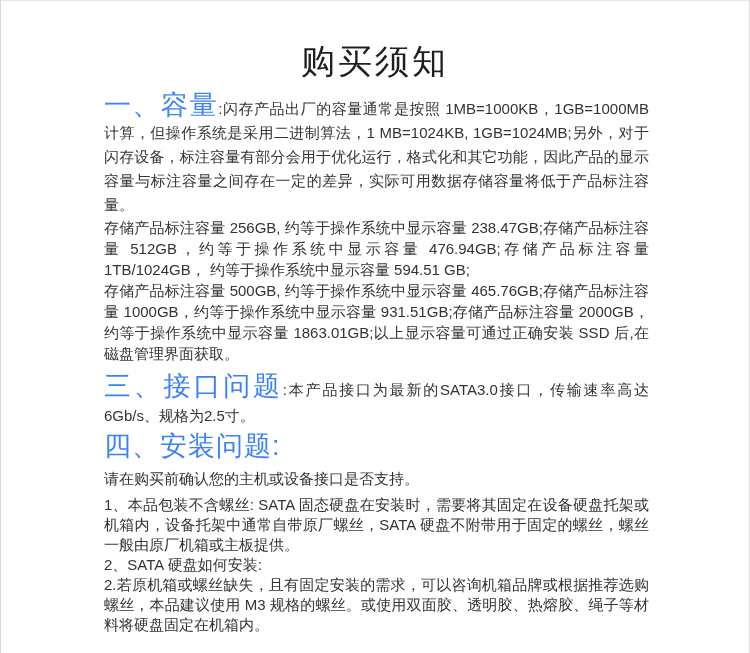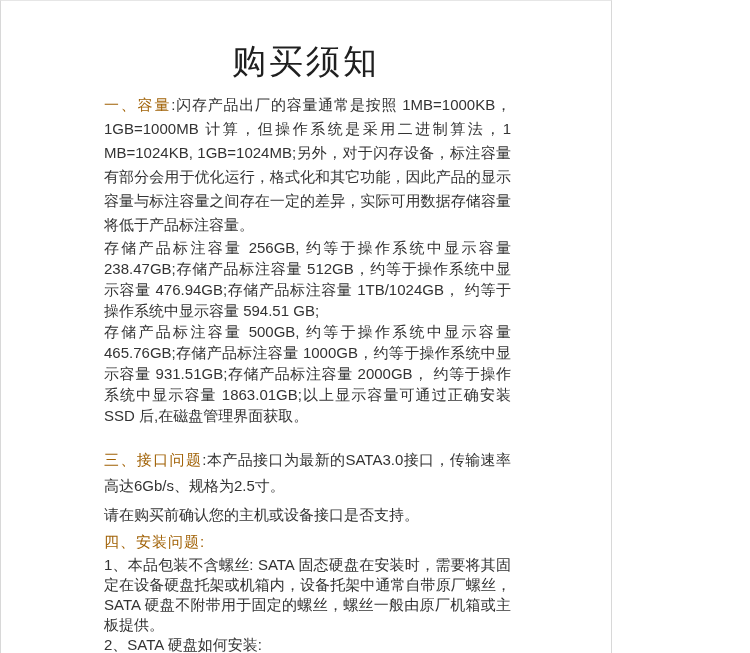--- a/index.html
+++ b/index.html
@@ -9,21 +9,21 @@
   }
   body {
     width: 750px;
     height: 653px;
     overflow: hidden;
     font-family: "Liberation Sans", sans-serif;
     color: #333333;
   }
   .page {
     box-sizing: border-box;
-    width: 612px;
+    width: 750px;
     height: 653px;
     background: #ffffff;
     border-left: 1px solid #d8d8d8;
     border-right: 1px solid #d8d8d8;
     border-top: 1px solid #e6e6e6;
   }
   .title {
     margin: 40px 0 12px 0;
     font-size: 34px;
     line-height: 40px;
@@ -41,32 +41,32 @@
     line-height: 21px;
     text-align: justify;
   }
   .intro {
     line-height: 24px;
   }
   .example-label, .example {
     line-height: 21px;
   }
   .sec-h {
-    font-size: 15px;
-    color: #a16207;
+    font-size: 27px;
+    color: #3b82f6;
     letter-spacing: 1px;
   }
   .sec {
     line-height: 26px;
   }
   .sec2 { margin-top: 8px; }
-  .sec3 { margin-top: 21px; }
+  .sec3 { margin-top: 9px; }
   .note { margin-top: 5px; }
   .sec4 { margin-top: 4px; }
-  .install-first { }
+  .install-first { margin-top: 6px; }
   .install {
     line-height: 20px;
   }
 </style>
 </head>
 <body>
 
 <div class="page">
 
   <h1 class="title">购买须知</h1>
@@ -76,23 +76,23 @@
     <p class="para intro"><span class="sec-h">一、容量</span><span>:闪存产品出厂的容量通常是按照 1MB=1000KB，1GB=1000MB 计算，但操作系统是采用二进制算法，1 MB=1024KB, 1GB=1024MB;另外，对于闪存设备，标注容量有部分会用于优化运行，格式化和其它功能，因此产品的显示容量与标注容量之间存在一定的差异，实际可用数据存储容量将低于产品标注容量。</span></p>
 
 
     <p class="para example">存储产品标注容量 256GB, 约等于操作系统中显示容量 238.47GB;存储产品标注容量 512GB，约等于操作系统中显示容量 476.94GB;存储产品标注容量 1TB/1024GB， 约等于操作系统中显示容量 594.51 GB;</p>
 
     <p class="para example">存储产品标注容量 500GB, 约等于操作系统中显示容量 465.76GB;存储产品标注容量 1000GB，约等于操作系统中显示容量 931.51GB;存储产品标注容量 2000GB， 约等于操作系统中显示容量 1863.01GB;以上显示容量可通过正确安装 SSD 后,在磁盘管理界面获取。</p>
 
 
     <p class="para sec sec3"><span class="sec-h">三、接口问题</span><span>:本产品接口为最新的SATA3.0接口，传输速率高达6Gb/s、规格为2.5寸。</span></p>
 
+    <p class="para sec sec4"><span class="sec-h">四、安装问题:</span></p>
+
     <p class="para note">请在购买前确认您的主机或设备接口是否支持。</p>
-
-    <p class="para sec sec4"><span class="sec-h">四、安装问题:</span></p>
 
     <p class="para install install-first">1、本品包装不含螺丝: SATA 固态硬盘在安装时，需要将其固定在设备硬盘托架或机箱内，设备托架中通常自带原厂螺丝，SATA 硬盘不附带用于固定的螺丝，螺丝一般由原厂机箱或主板提供。</p>
 
     <p class="para install">2、SATA 硬盘如何安装:</p>
 
 
     <p class="para install">2.若原机箱或螺丝缺失，且有固定安装的需求，可以咨询机箱品牌或根据推荐选购螺丝，本品建议使用 M3 规格的螺丝。或使用双面胶、透明胶、热熔胶、绳子等材料将硬盘固定在机箱内。</p>
 
   </div>
 </div>

